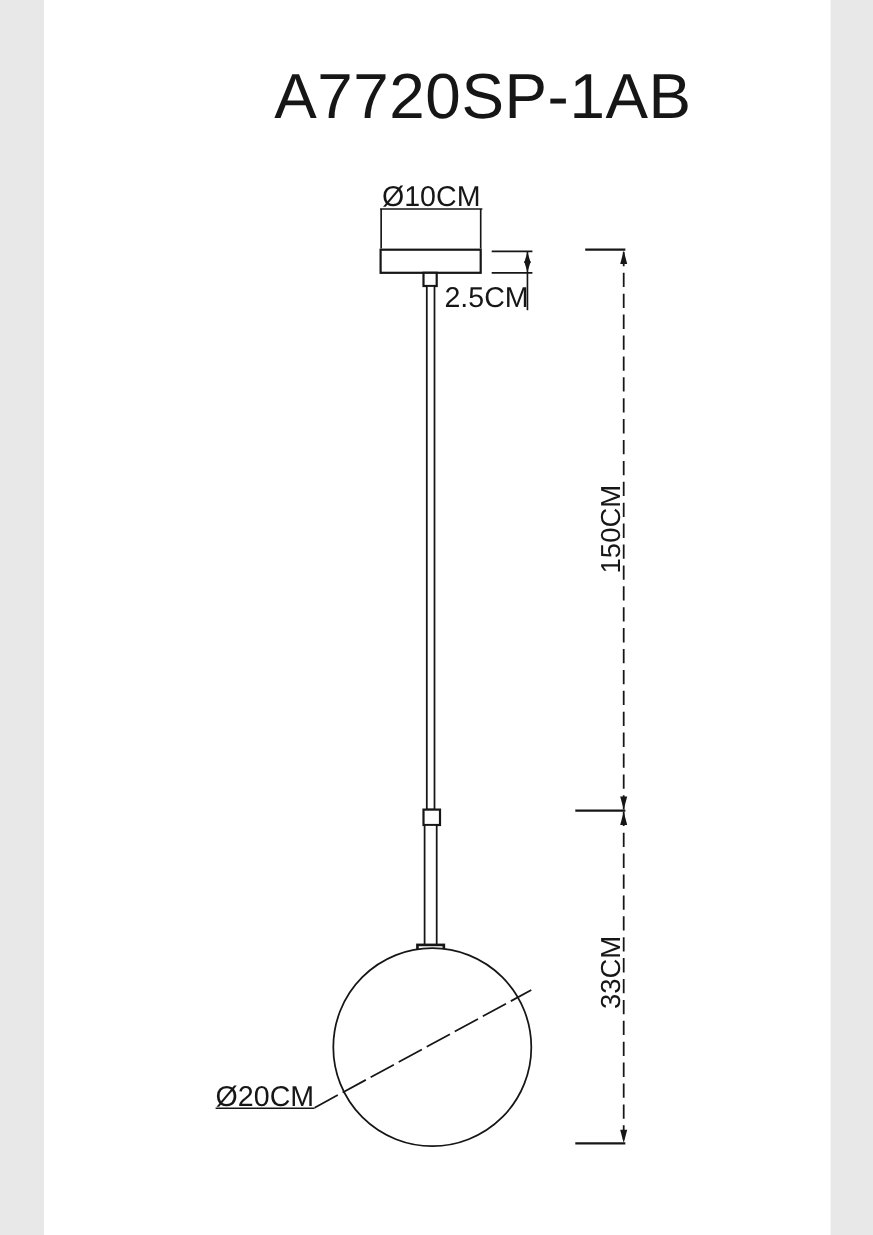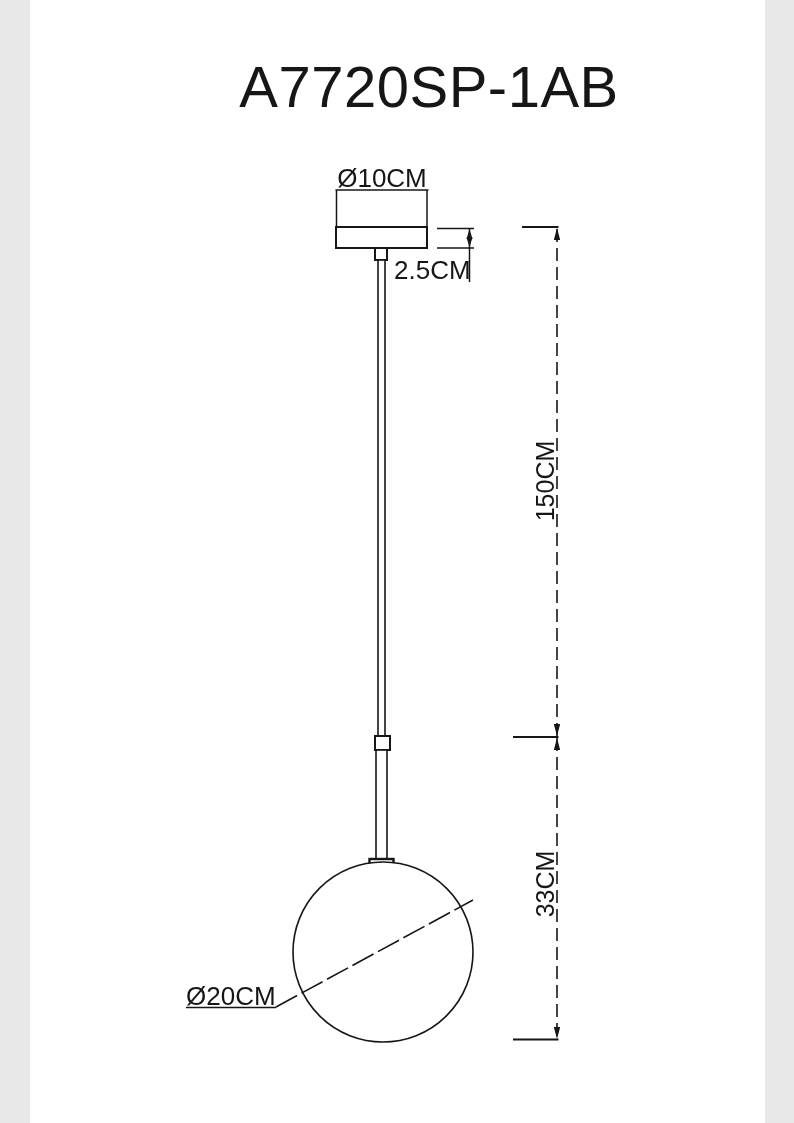--- a/index.html
+++ b/index.html
@@ -1,19 +1,19 @@
 <!DOCTYPE html>
 <html style="--line: #161616; --bg: #ffffff;"><head>
 <meta charset="utf-8">
 <style>
   :root { --line:#161616; --bg:#ffffff; }
   html,body { margin:0; padding:0; background:#e8e8e8; }
   .page {
     position:relative; width:715px; height:1123px;
-    margin:0 auto; background:var(--bg); overflow:hidden;padding-left:20px;
+    margin:0 auto; background:var(--bg); overflow:hidden;
   }
   svg.drawing { position:absolute; left:0; top:0; }
   svg text {
     font-family:"Liberation Sans", sans-serif;
     fill:var(--line);
   }
   .title-text { font-size:58px; letter-spacing:0.5px; }
   .dim-text  { font-size:26px; }
   .dim-text-v{ font-size:25px; }
   .ln   { stroke:var(--line); stroke-width:1.5; fill:none; }

